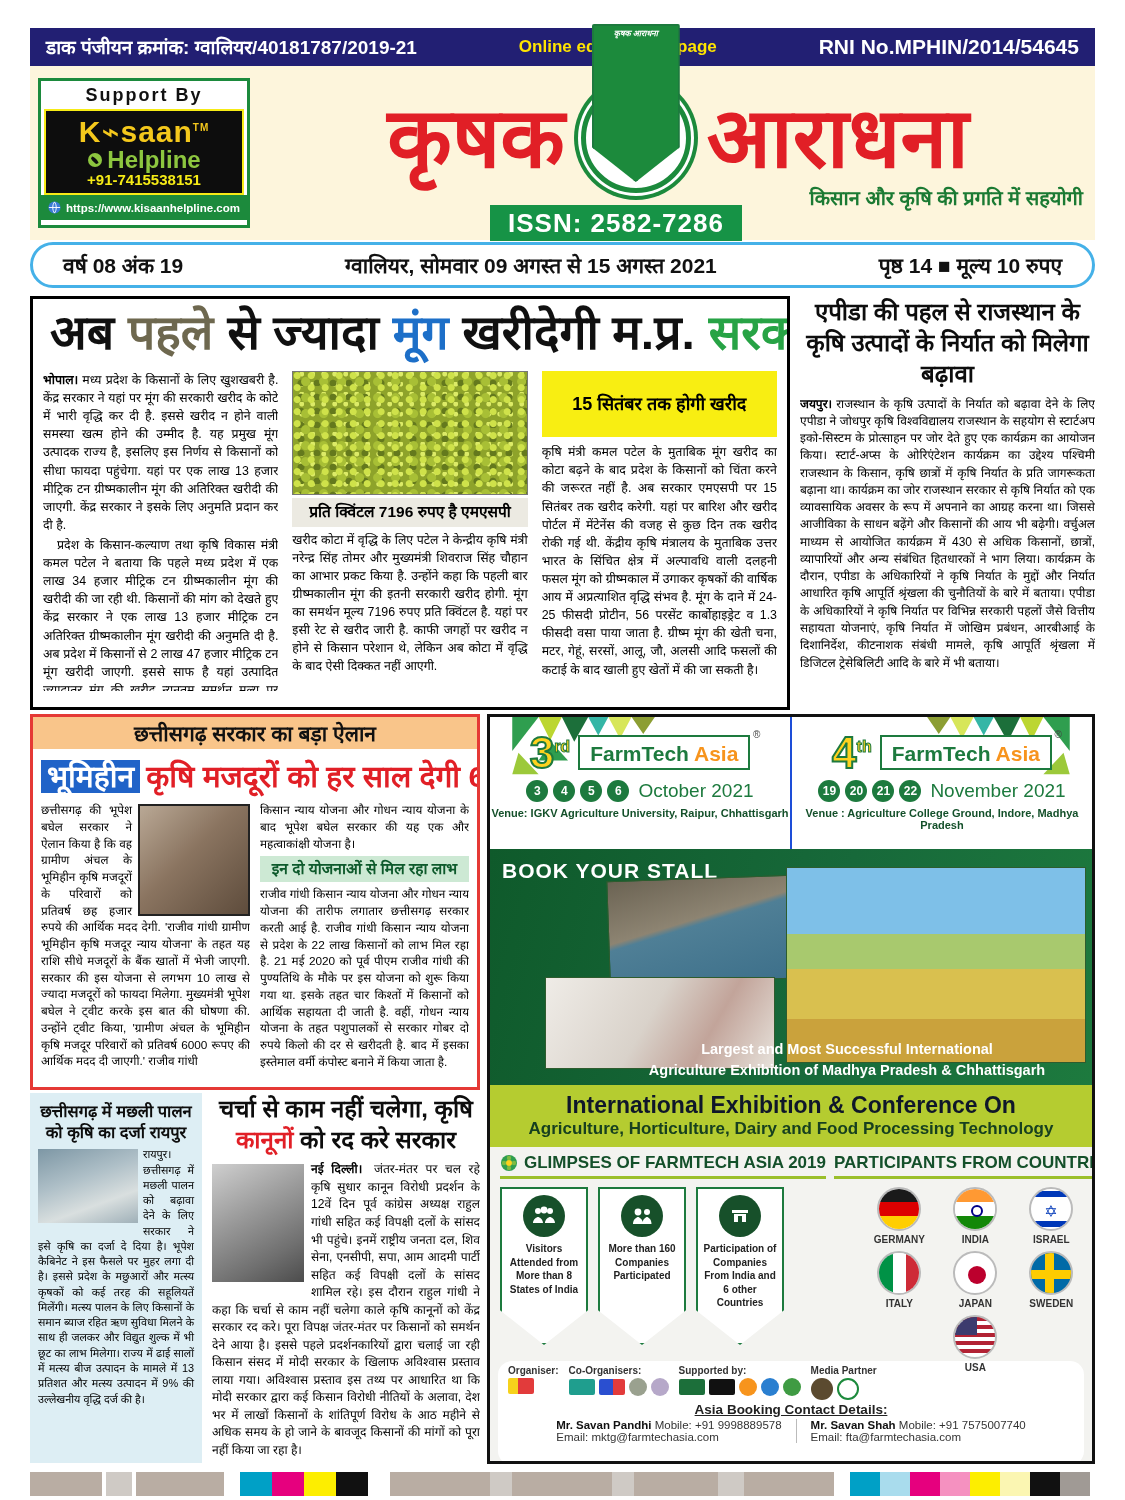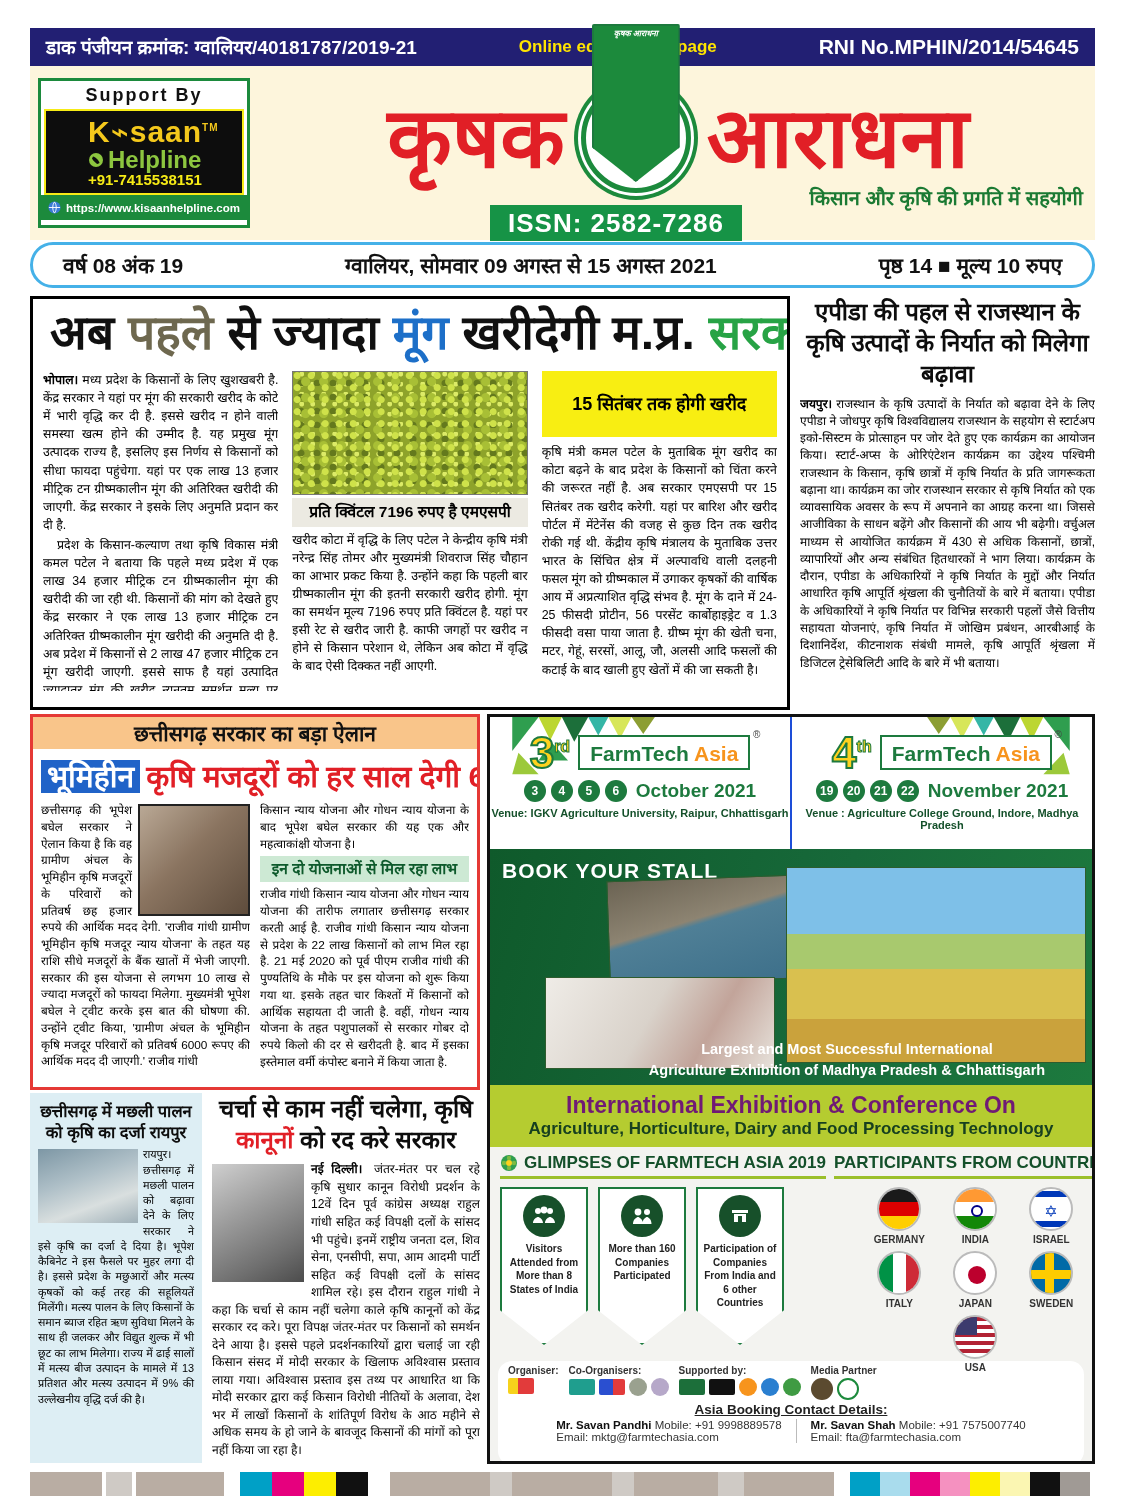--- a/index.html
+++ b/index.html
@@ -12,21 +12,21 @@
   .topbar .postal { color:#fff; font-weight:bold; font-size:19px; }
   .topbar .online { color:#ffe400; font-weight:bold; font-size:17px; }
   .topbar .rni    { color:#fff; font-weight:bold; font-size:21px; }
 
   
   .masthead { position:absolute; left:30px; top:66px; width:1065px; height:174px; background:#fdf5dc; }
   .kisaan { position:absolute; left:8px; top:12px; width:212px; height:150px; border:3px solid #1c8a3c; background:#fff; }
   .kisaan .support { height:28px; display:flex; align-items:center; justify-content:center;
                      font-weight:bold; font-size:18px; letter-spacing:2px; color:#111; background:#fff; }
   .kisaan .kbox { margin:0 3px; height:86px; background:#0d0d0d; border:2px solid #f6eb16;
-                  display:flex; flex-direction:column; justify-content:center; line-height:1.05;padding-left:42px; }
+                  display:flex; flex-direction:column; align-items:center; justify-content:center; line-height:1.05; }
   .kisaan .kname { color:#f4c81c; font-weight:800; font-size:30px; letter-spacing:1px; }
   .kisaan .kname sup { font-size:10px; }
   .kisaan .khelp { color:#8dc63f; font-weight:800; font-size:24px; display:flex; align-items:center; gap:4px; }
   .kisaan .kphone { color:#f6eb16; font-weight:bold; font-size:15px; }
   .kisaan .ksite { height:25px; background:#1c8a3c; display:flex; align-items:center; justify-content:center;
                    gap:5px; color:#fff; font-weight:bold; font-size:11.5px; }
   .title-row { position:absolute; left:235px; right:4px; top:6px; height:132px;
                display:flex; align-items:center; justify-content:center; gap:16px; }
   .np-title { color:#e11f26; font-weight:800; font-size:84px; line-height:1; white-space:nowrap; }
   .emblem { width:110px; height:110px; border-radius:50%; background:#fff; border:5px solid #1c8a3c;
@@ -112,36 +112,36 @@
   .ev-row { display:flex; align-items:center; justify-content:center; gap:8px; }
   .ev-num { font-size:44px; font-weight:800; color:#ffd21e; -webkit-text-stroke:2px #1d7a3e; line-height:0.9; }
   .ev-num sup { font-size:16px; -webkit-text-stroke:1px #1d7a3e; }
   .ft-logo { border:2px solid #1d7a3e; background:#fff; padding:6px 10px 3px; position:relative; }
   .ft-logo .brand { font-size:21px; font-weight:800; line-height:1; }
   .ft-logo .brand .g { color:#1d7a3e; } .ft-logo .brand .o { color:#f7941d; }
   .ft-logo .reg { position:absolute; right:-12px; top:-8px; font-size:10px; color:#444; }
   .ev-dates { margin-top:7px; display:flex; align-items:center; justify-content:center; gap:5px; }
   .dcirc { width:22px; height:22px; border-radius:50%; background:#1d7a3e; color:#fff; font-weight:bold;
            font-size:12px; display:flex; align-items:center; justify-content:center; }
-  .ev-month { color:#1d7a3e; font-weight:700; font-size:19px; margin-left:4px; }
+  .ev-month { color:#1d7a3e; font-weight:400; font-size:19px; margin-left:4px; }
   .ev-venue { margin-top:5px; font-size:11px; font-weight:bold; color:#14502a; }
 
   .ad-hero { position:relative; height:236px; background:linear-gradient(105deg,#0f5a2b 0%,#17693a 55%,#1d7a3e 100%); overflow:hidden; }
   .book { position:absolute; left:12px; top:10px; color:#fff; font-weight:800; font-size:21px; letter-spacing:1px; }
   .ph-reservoir { position:absolute; left:118px; top:28px; width:240px; height:104px; transform:rotate(-2deg);
                   background:linear-gradient(165deg,#6b6353 0%,#8d8472 38%,#4f7f96 42%,#3a6d88 100%); border:1px solid #2e5c2e; }
   .ph-cows { position:absolute; left:55px; top:128px; width:230px; height:92px;
              background:linear-gradient(120deg,#efece7 0%,#d9d2ca 45%,#c2a49a 70%,#e7e2db 100%); border:1px solid #2e5c2e; }
   .ph-tractor { position:absolute; right:6px; top:18px; width:300px; height:196px;
                 background:linear-gradient(#7ec0e8 0 34%,#a8c96e 34% 52%,#d9c04f 52% 78%,#caa23c 78% 100%); border:1px solid #2e5c2e; }
   .hero-cap { position:absolute; right:8px; bottom:4px; left:120px; text-align:center;
               color:#fff; font-weight:800; font-size:14.5px; line-height:1.45; }
 
   .ad-band { height:62px; background:#b5cc30; display:flex; flex-direction:column; align-items:center; justify-content:center; }
-  .ad-band .l1 { font-size:23px; font-weight:800; color:#701a75; line-height:1.1; }
+  .ad-band .l1 { font-size:23px; font-weight:800; color:#0f172a; line-height:1.1; }
   .ad-band .l2 { font-size:17px; font-weight:800; color:#17401f; }
 
   .ad-info { height:212px; display:flex; padding:6px 10px 0; gap:8px; }
   .info-col { flex:1; }
   .info-head { display:flex; align-items:center; gap:6px; font-weight:800; font-size:17px; color:#14502a;
                border-bottom:3px solid #9bbf2a; padding-bottom:3px; margin-bottom:8px; white-space:nowrap; }
   .ribbons { display:flex; gap:10px; justify-content:flex-start; }
   .ribbon { width:88px; height:158px; background:#fff; border:2px solid #1d7a3e;
             clip-path:polygon(0 0,100% 0,100% 78%,50% 100%,0 78%); padding:6px 5px 0; text-align:center; }
   .ribbon .ric { width:42px; height:42px; border-radius:50%; background:#17502a; margin:0 auto 5px;

